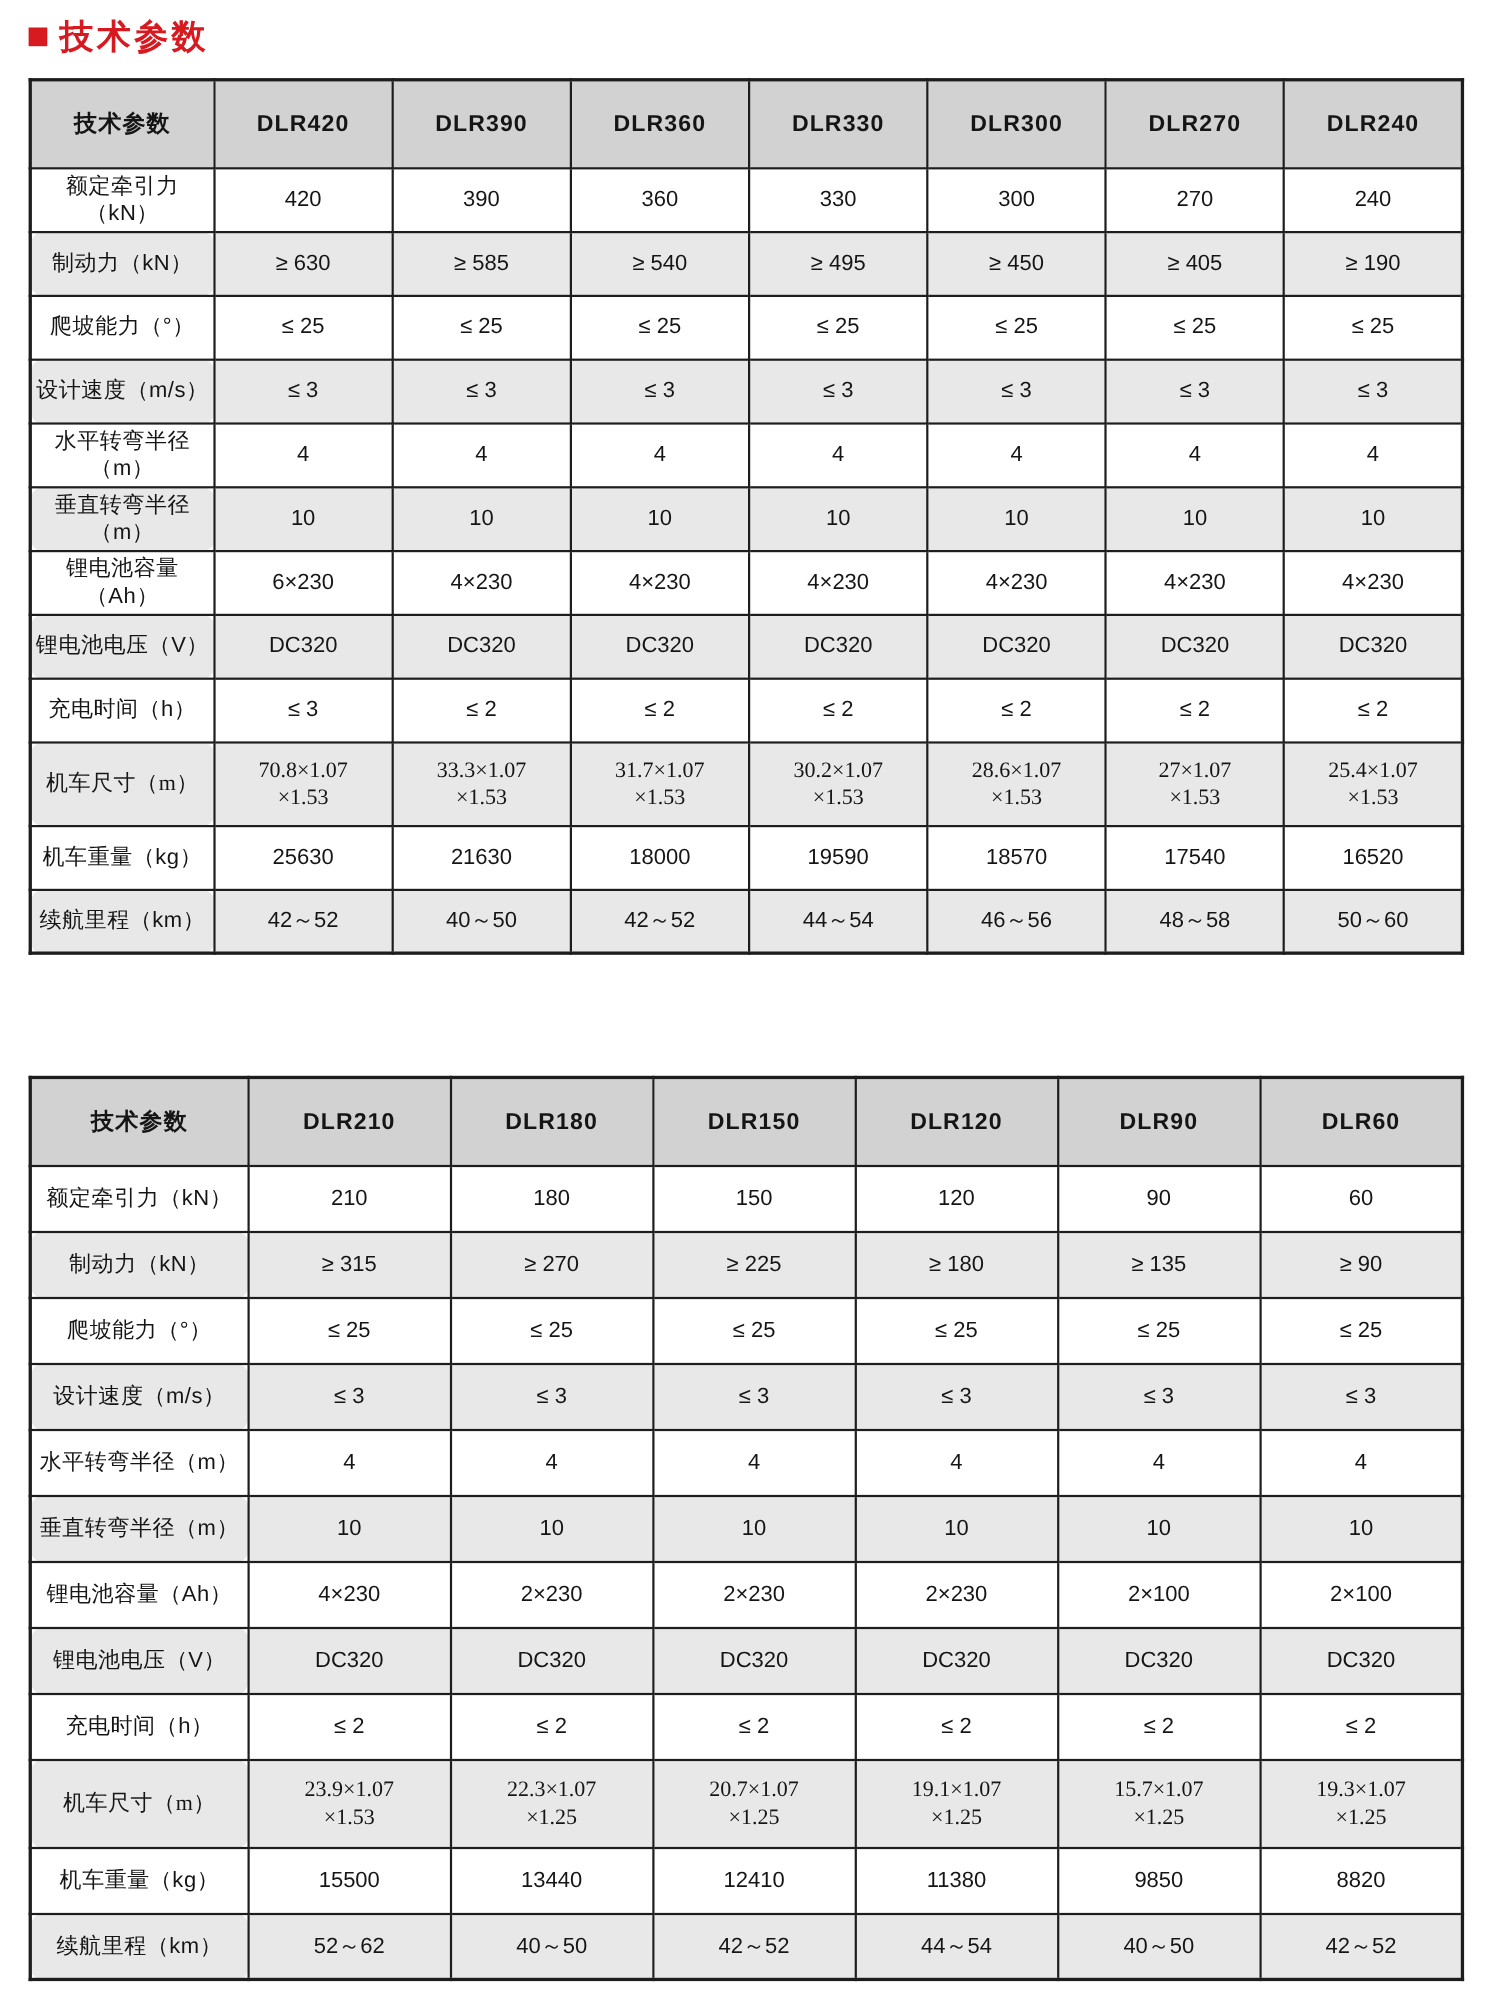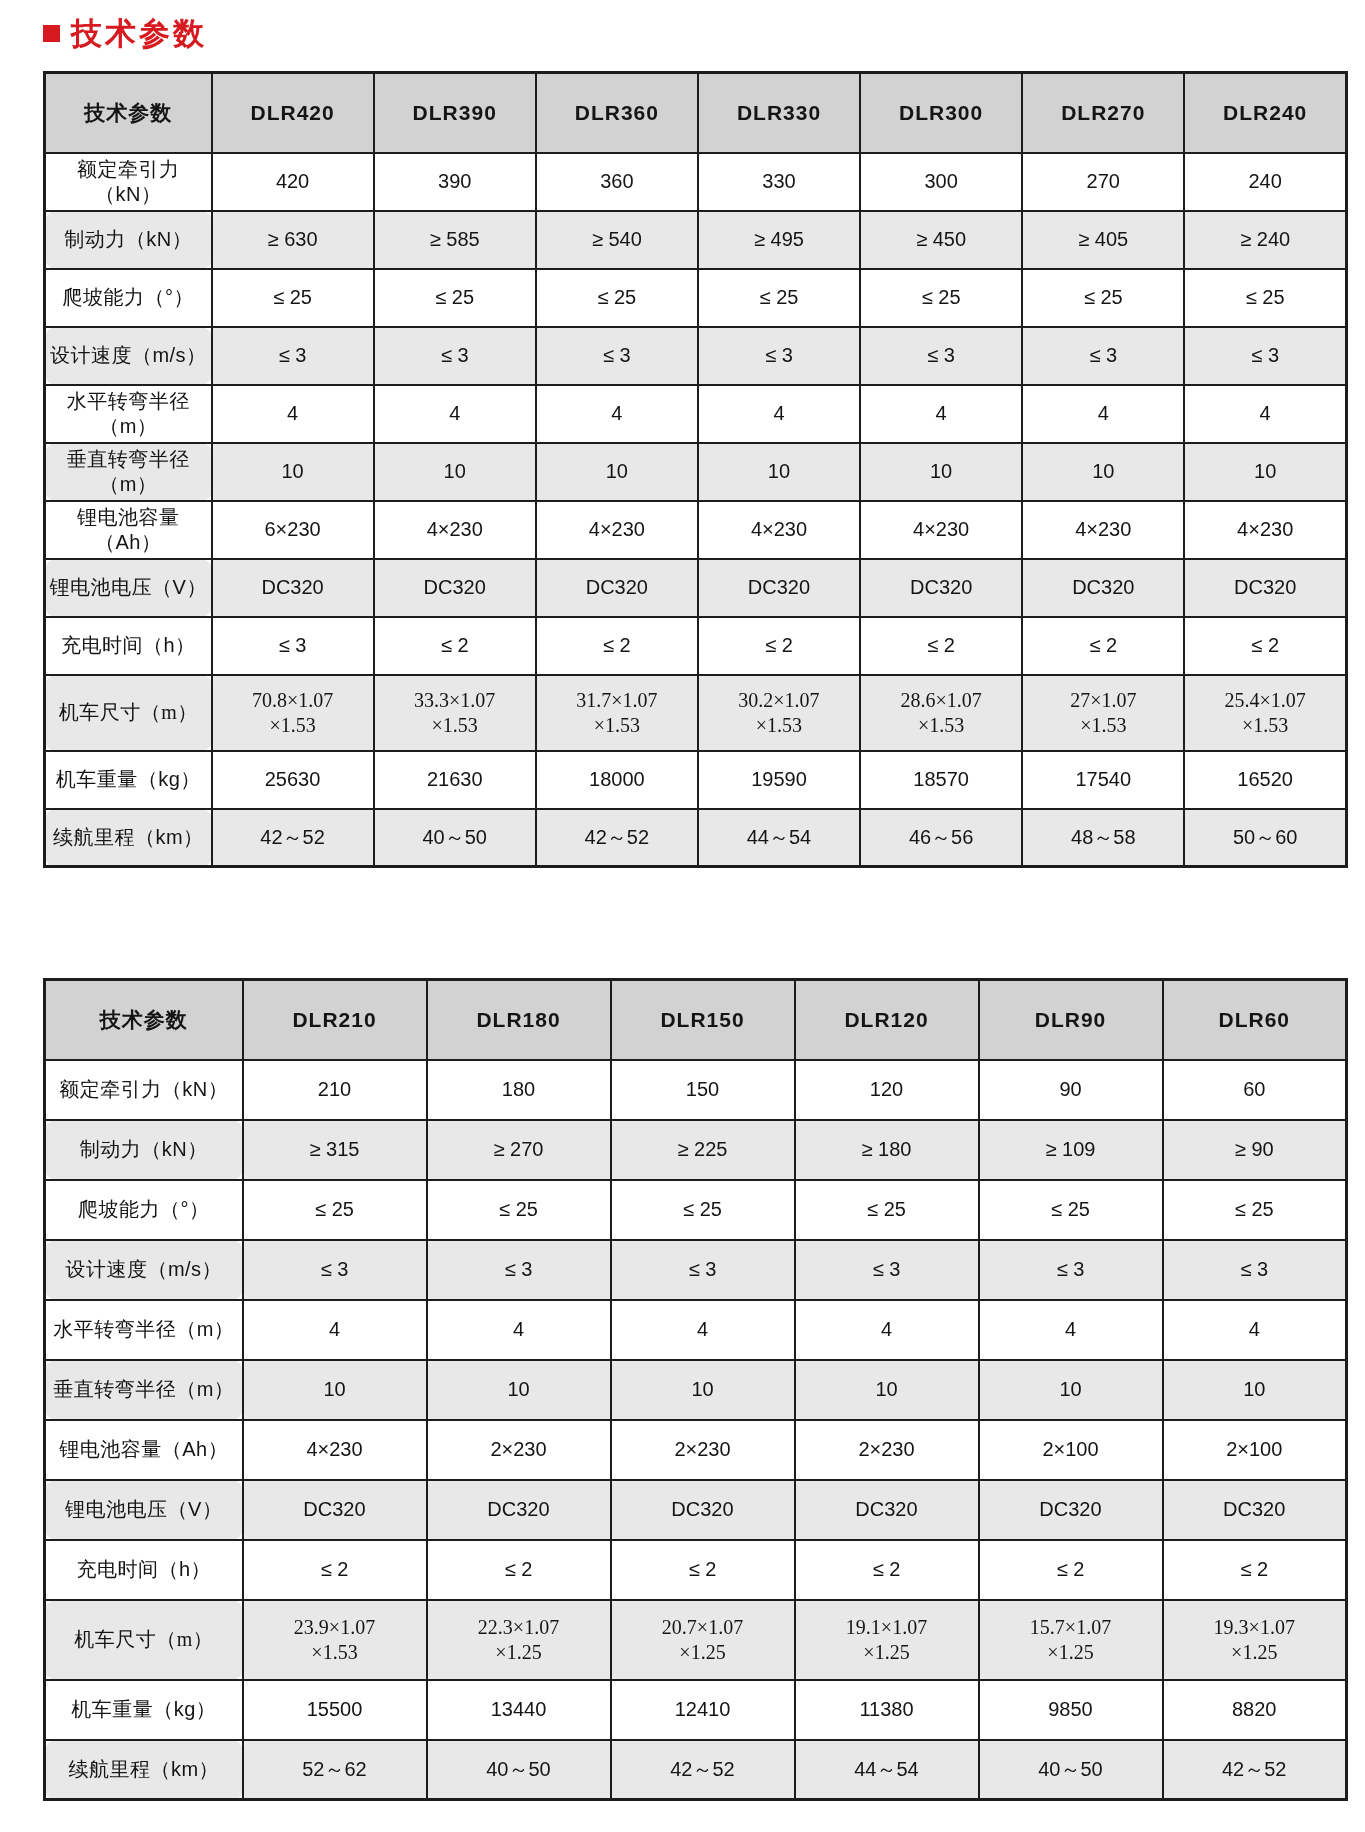--- a/index.html
+++ b/index.html
@@ -8,21 +8,21 @@
     background: #ffffff;
     font-family: "Liberation Sans", "DejaVu Sans", sans-serif;
     color: #151515;
   }
   .page {
     position: relative;
     width: 1365px;
     height: 1832px;
     background: #ffffff;
     box-sizing: border-box;
-    padding: 16px 27px 0 43px;
+    padding: 16px 27px 0 26px;
     overflow: hidden;
   }
   .title-row {
     display: flex;
     align-items: center;
     gap: 11px;
     margin: 2px 0 22px 0;
   }
   .bullet {
     width: 17px;
@@ -133,21 +133,21 @@
           <td>240</td>
         </tr>
         <tr>
           <td class="lbl">制动力（kN）</td>
           <td>≥ 630</td>
           <td>≥ 585</td>
           <td>≥ 540</td>
           <td>≥ 495</td>
           <td>≥ 450</td>
           <td>≥ 405</td>
-          <td>≥ 240</td>
+          <td>≥ 190</td>
         </tr>
         <tr>
           <td class="lbl">爬坡能力（°）</td>
           <td>≤ 25</td>
           <td>≤ 25</td>
           <td>≤ 25</td>
           <td>≤ 25</td>
           <td>≤ 25</td>
           <td>≤ 25</td>
           <td>≤ 25</td>
@@ -281,21 +281,21 @@
           <td>120</td>
           <td>90</td>
           <td>60</td>
         </tr>
         <tr>
           <td class="lbl">制动力（kN）</td>
           <td>≥ 315</td>
           <td>≥ 270</td>
           <td>≥ 225</td>
           <td>≥ 180</td>
-          <td>≥ 109</td>
+          <td>≥ 135</td>
           <td>≥ 90</td>
         </tr>
         <tr>
           <td class="lbl">爬坡能力（°）</td>
           <td>≤ 25</td>
           <td>≤ 25</td>
           <td>≤ 25</td>
           <td>≤ 25</td>
           <td>≤ 25</td>
           <td>≤ 25</td>

